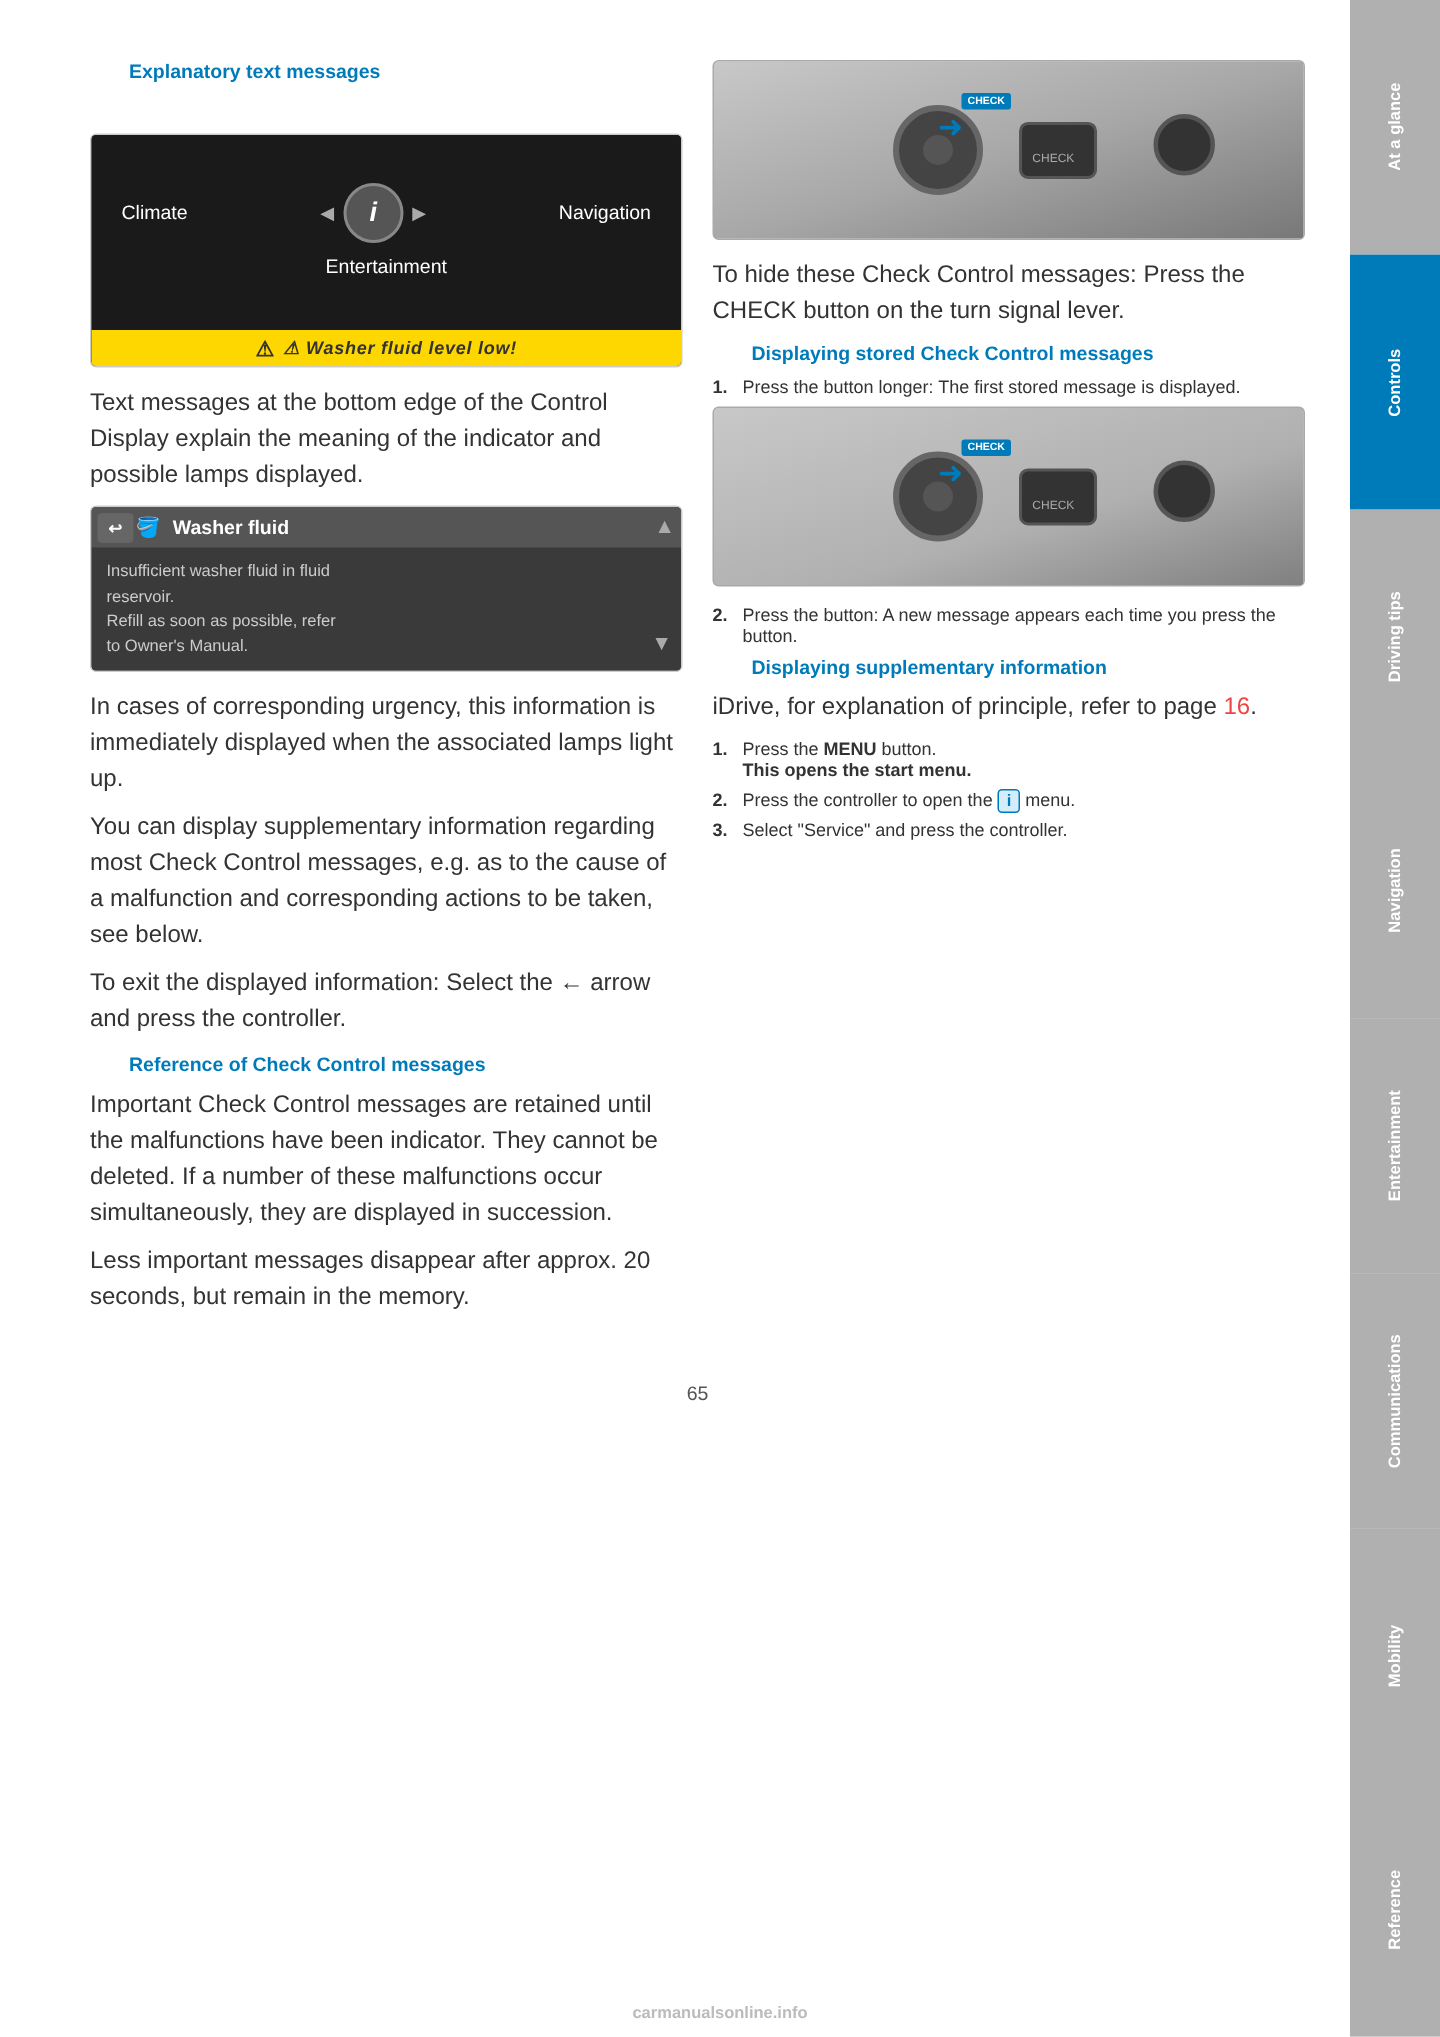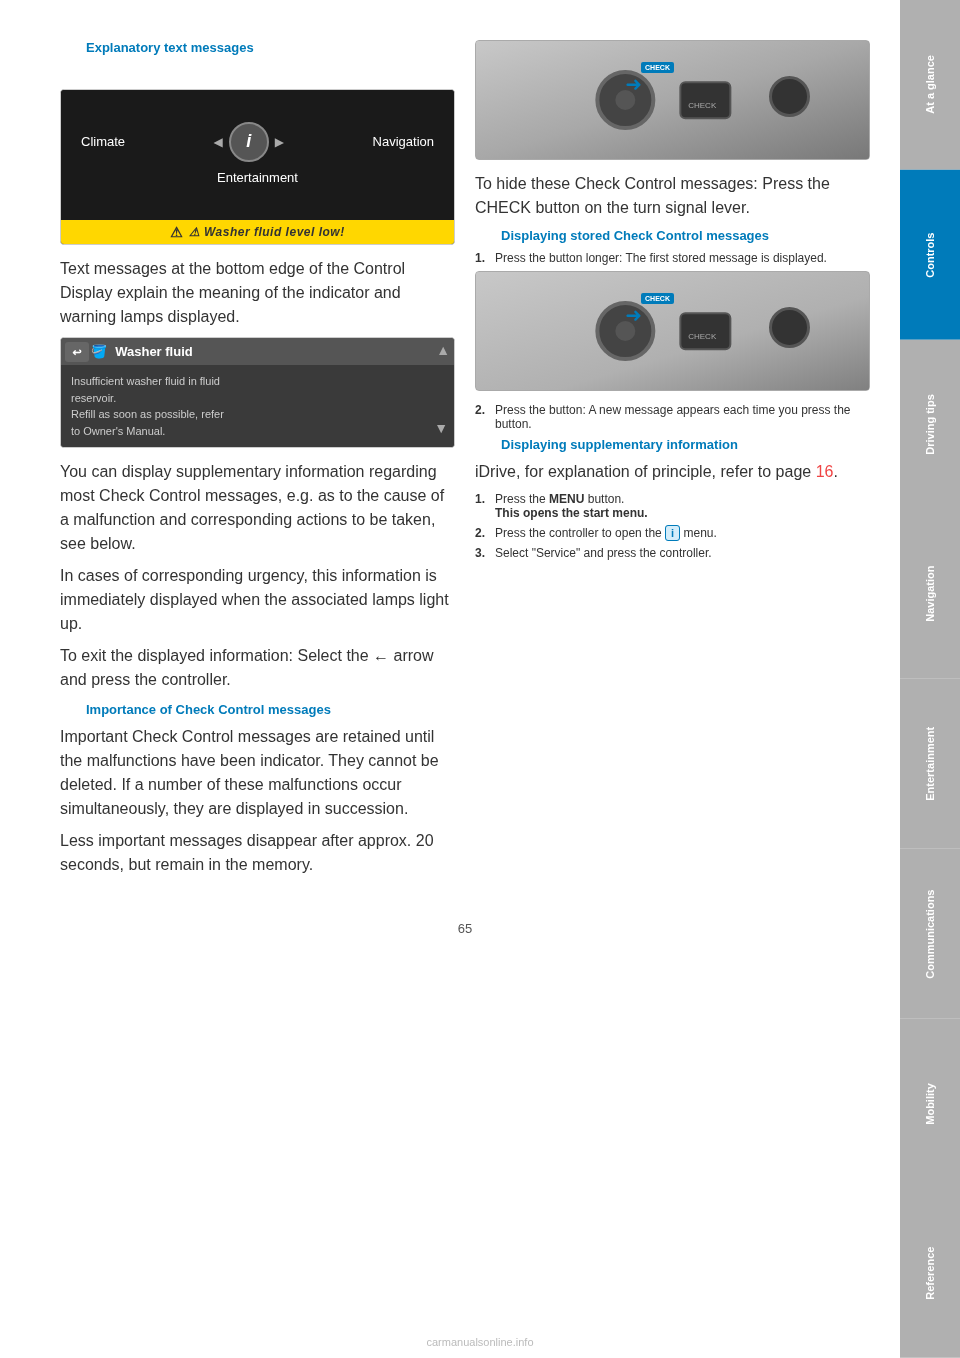--- a/index.html
+++ b/index.html
@@ -243,20 +243,21 @@
       margin-top: 36px;
     }
 
     .watermark {
       position: absolute;
       bottom: 10px;
       left: 50%;
       transform: translateX(-50%);
       font-size: 11px;
       color: #bbb;
+      font-weight: bold;
     }
 
     .blue-link {
       color: #ef4444;
       text-decoration: none;
     }
 
     .ibox-indicator {
       background: #d4edfa;
       border: 1px solid #007bba;
@@ -357,43 +358,43 @@
             <div class="entertainment-row">
               <span>Entertainment</span>
             </div>
           </div>
           <div class="warning-bar">
             <span class="warning-triangle">⚠</span>
             <span style="font-weight:bold; font-style:italic; letter-spacing:0.5px;">⚠ Washer fluid level low!</span>
           </div>
         </div>
 
-        <p class="body-text">Text messages at the bottom edge of the Control Display explain the meaning of the indicator and warning lamps displayed.</p>
+        <p class="body-text">Text messages at the bottom edge of the Control Display explain the meaning of the indicator and possible lamps displayed.</p>
 
         <div class="washer-info-box" style="position:relative;">
           <div class="washer-header">
             <div class="back-arrow-box">↩</div>
             <span style="margin-left:20px;">🪣</span>
             <span>Washer fluid</span>
             <span class="up-arrow-box">▲</span>
           </div>
           <div class="washer-body">
             <span class="washer-body-text">Insufficient washer fluid in fluid</span><br>
             <span class="washer-body-text">reservoir.</span><br>
             <span class="washer-body-text">Refill as soon as possible, refer</span><br>
             <span class="washer-body-text">to Owner's Manual.</span>
             <div class="scroll-indicator">▼</div>
           </div>
         </div>
 
+        <p class="body-text">In cases of corresponding urgency, this information is immediately displayed when the associated lamps light up.</p>
         <p class="body-text">You can display supplementary information regarding most Check Control messages, e.g. as to the cause of a malfunction and corresponding actions to be taken, see below.</p>
-        <p class="body-text">In cases of corresponding urgency, this information is immediately displayed when the associated lamps light up.</p>
         <p class="body-text">To exit the displayed information: Select the ← arrow and press the controller.</p>
 
-        <div class="section-heading" style="margin-top:10px;">Importance of Check Control messages</div>
+        <div class="section-heading" style="margin-top:10px;">Reference of Check Control messages</div>
         <p class="body-text">Important Check Control messages are retained until the malfunctions have been indicator. They cannot be deleted. If a number of these malfunctions occur simultaneously, they are displayed in succession.</p>
         <p class="body-text">Less important messages disappear after approx. 20 seconds, but remain in the memory.</p>
 
       </div>
 
       <div class="right-col">
 
         <div class="car-img-sim">
           <div class="check-overlay">CHECK</div>
           <div class="arrow-overlay">➜</div>

